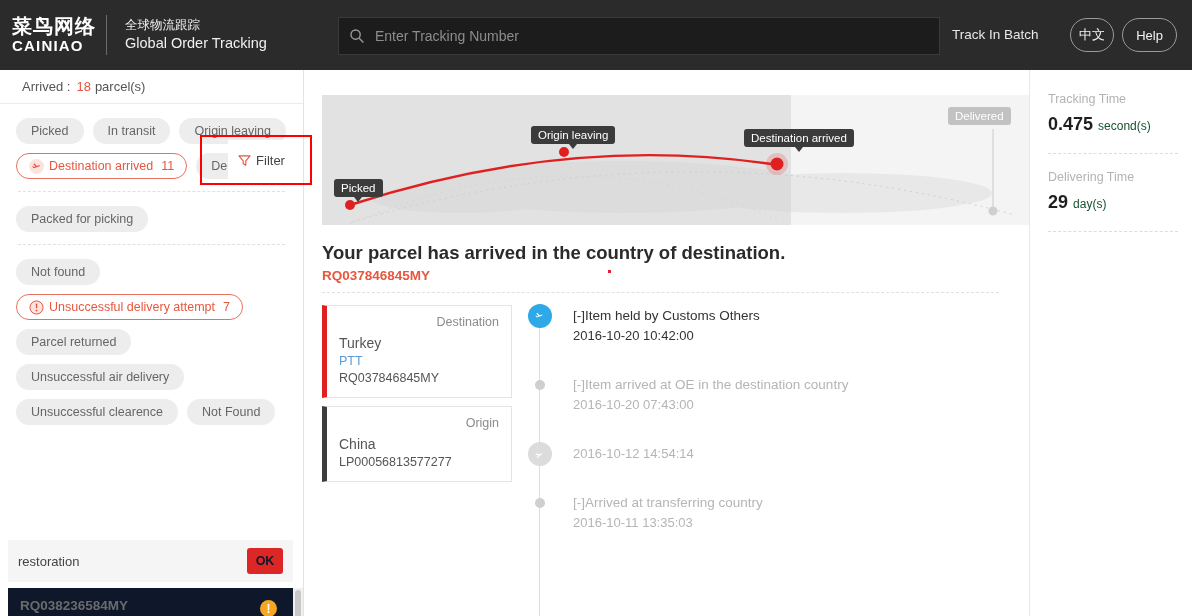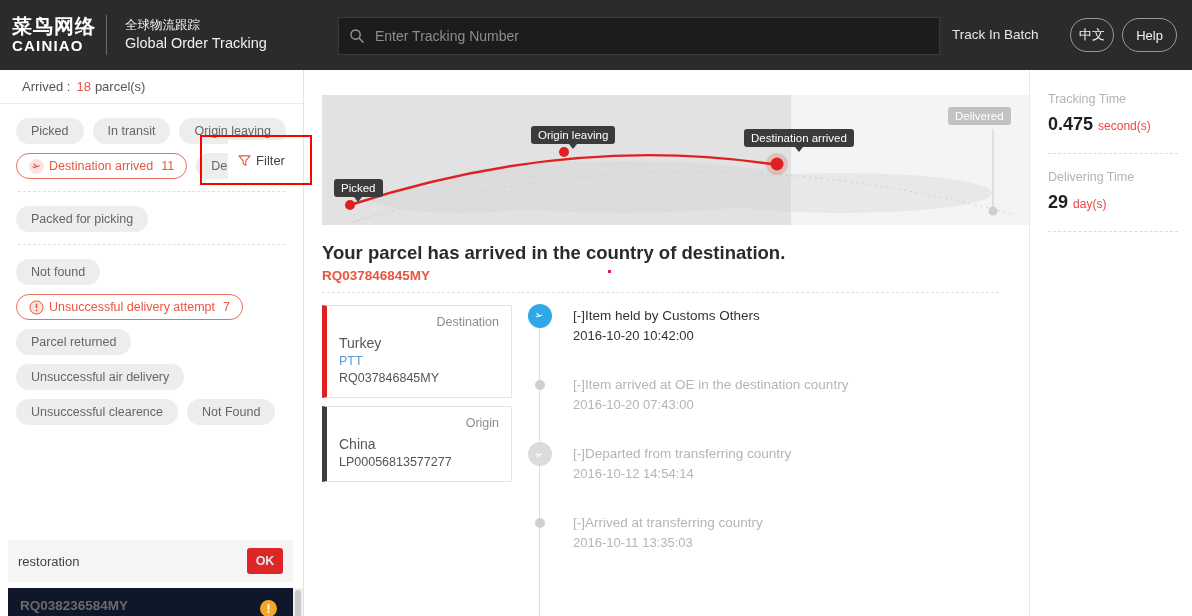--- a/index.html
+++ b/index.html
@@ -103,21 +103,21 @@
   .lower-search {
     position: absolute; left: 8px; right: 10px; top: 470px;
     height: 42px; background: #f5f5f5;
     display: flex; align-items: center; padding: 0 10px;
   }
   .lower-search input {
     flex: 1; border: none; outline: none; background: transparent;
     font-size: 13px; color: #444; font-family: "Liberation Sans", sans-serif;
   }
   .ok-btn {
-    width: 36px; height: 26px; background: #dd2727; color: #e5e5e5;
+    width: 36px; height: 26px; background: #dd2727; color: #0f172a;
     border: none; border-radius: 3px; font-size: 12.5px; font-weight: bold;
     cursor: pointer; font-family: "Liberation Sans", sans-serif;
   }
 
   .parcel-list {
     position: absolute; left: 8px; right: 10px; top: 518px; bottom: 0;
     background: #0f172a; overflow: hidden;
   }
   .parcel-item { padding: 10px 12px; position: relative; }
   .p-code { font-size: 13.5px; font-weight: bold; color: #6b6b6b; }
@@ -206,21 +206,21 @@
   .tl-item.inactive .tl-title,
   .tl-item.inactive .tl-time { color: #b5b5b5; }
 
   
   .right {
     width: 163px; flex: none; border-left: 1px solid #e8e8e8;
     padding: 22px 0 0 18px; background: #fff;
   }
   .stat-label { font-size: 12.5px; color: #b3b3b3; margin-bottom: 8px; }
   .stat-value { font-size: 18px; font-weight: bold; color: #1f1f1f; }
-  .stat-unit { font-size: 12px; font-weight: normal; color: #ef4444; margin-left: 5px; }
+  .stat-unit { font-size: 12px; font-weight: normal; color: #14532d; margin-left: 5px; }
   .stat-dash { border-top: 1px dashed #e3dcc9; margin: 18px 14px 16px 0; }
 </style>
 </head>
 <body>
 
 <div class="header">
   <div class="brand">
     <div class="brand-cn">菜鸟网络</div>
     <div class="brand-en">CAINIAO</div>
   </div>
@@ -395,21 +395,20 @@
             <div class="tl-marker dot"></div>
             <div class="tl-title">[-]Item arrived at OE in the destination country</div>
             <div class="tl-time">2016-10-20 07:43:00</div>
           </div>
           <div class="tl-item inactive">
             <div class="tl-marker big grey-circle">
               <svg viewBox="0 0 24 24" width="14" height="14">
                 <path d="M3 19h18M4.2 12.4l2-1.3 4.6 1.8 3.4-2.4c.8-.55 1.9.25 1.2 1.1l-6.9 7-3.5-1.6 1.1-.9 1.9.8 2-2.2-5.3-.9z" fill="#fff"></path>
               </svg>
             </div>
-            <div class="tl-title">[-]Departed from transferring country</div>
             <div class="tl-time">2016-10-12 14:54:14</div>
           </div>
           <div class="tl-item inactive">
             <div class="tl-marker dot"></div>
             <div class="tl-title">[-]Arrived at transferring country</div>
             <div class="tl-time">2016-10-11 13:35:03</div>
           </div>
         </div>
     </div>
   </div>

